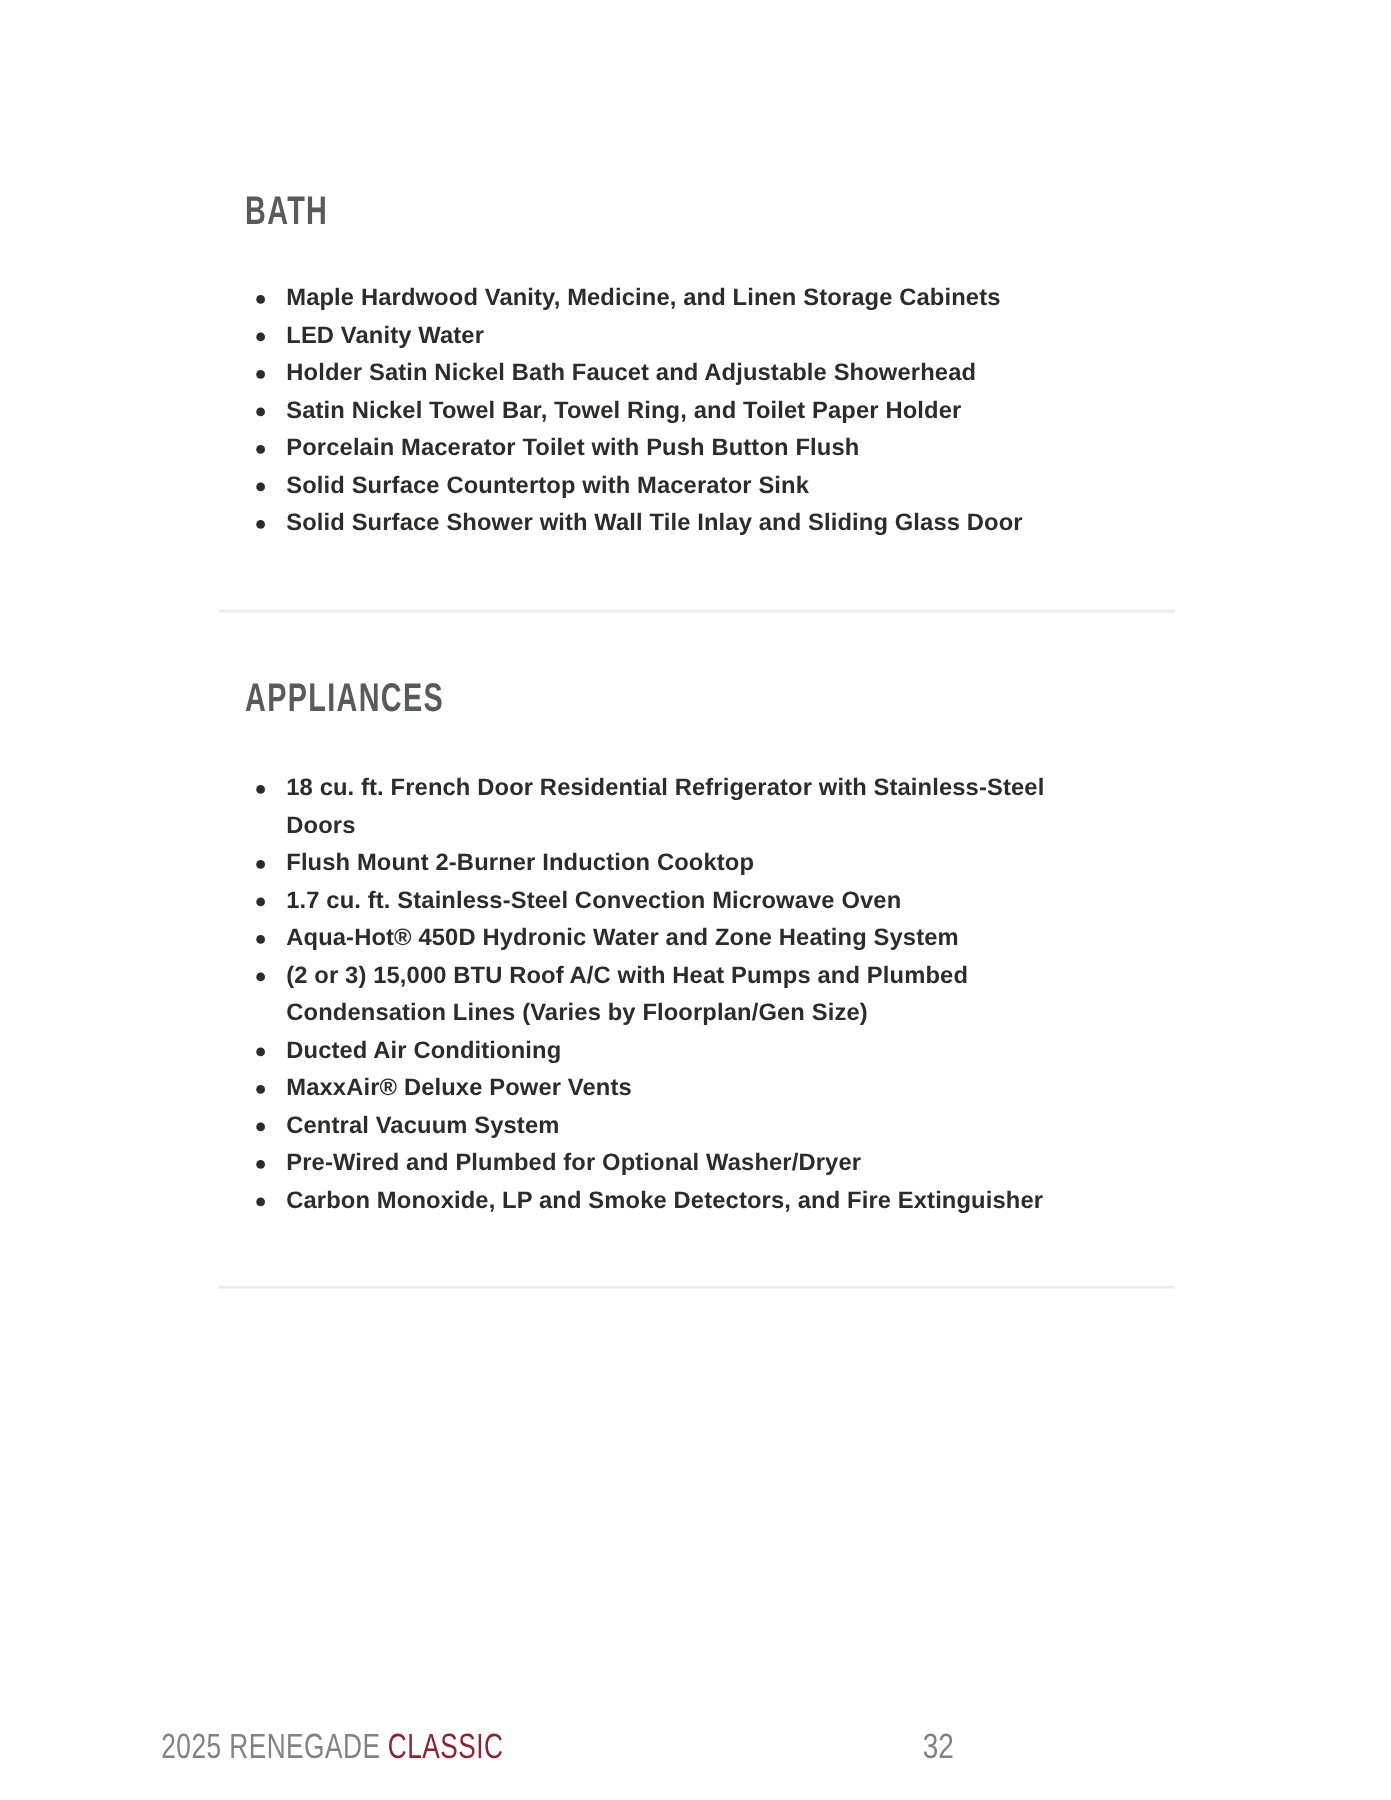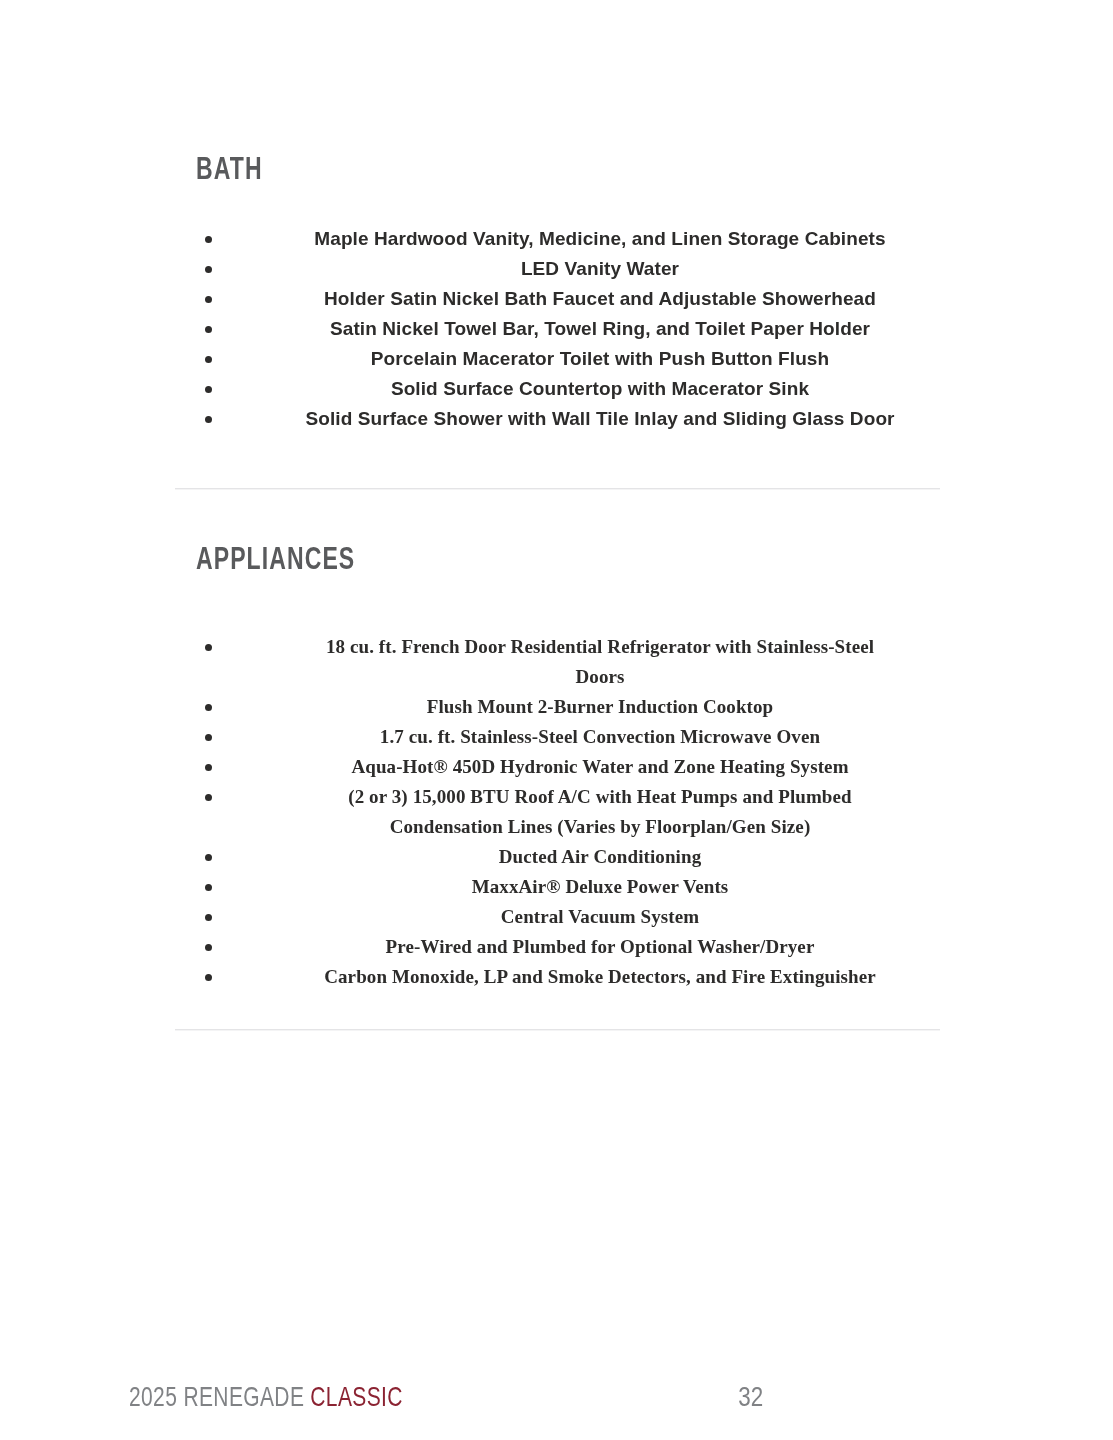--- a/index.html
+++ b/index.html
@@ -30,24 +30,23 @@
     transform-origin: left center;
     white-space: nowrap;
   }
   #bath-title { top: 152px; }
   #appliances-title { top: 542px; }
   .feature-list {
     position: absolute;
     left: 196px;
     width: 775px;
     list-style: none;
-    text-align: center;
   }
   #bath-list { top: 224px; }
-  #appliances-list { top: 632px; font-family: Liberation Serif, serif; }
+  #appliances-list { top: 616px; }
   .feature-list li {
     position: relative;
     padding-left: 33px;
     color: #2d2c2b;
     font-size: 19px;
     font-weight: 600;
     line-height: 30px;
     letter-spacing: 0.1px;
     white-space: pre-line;
   }

